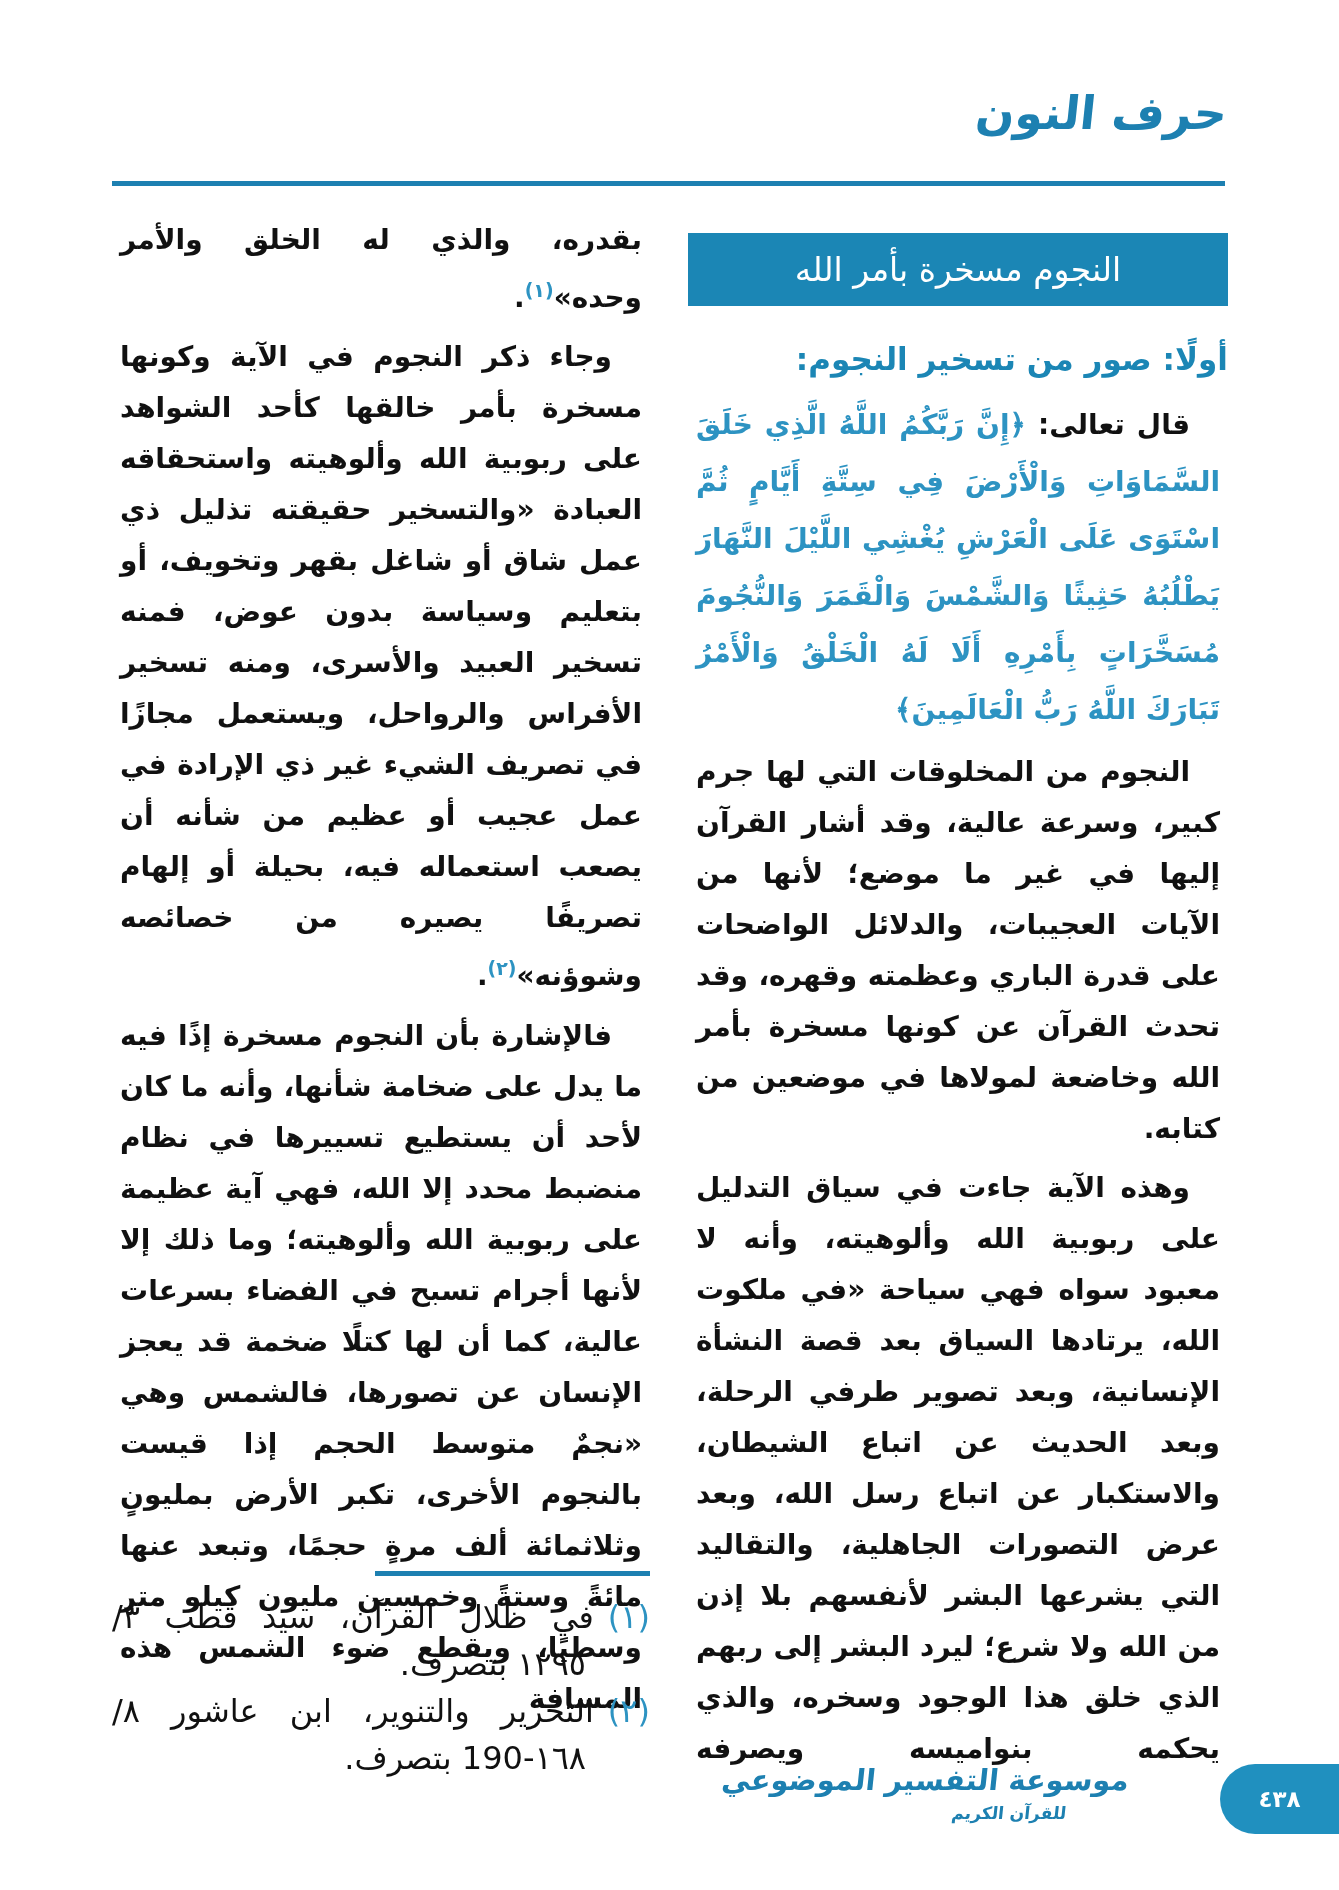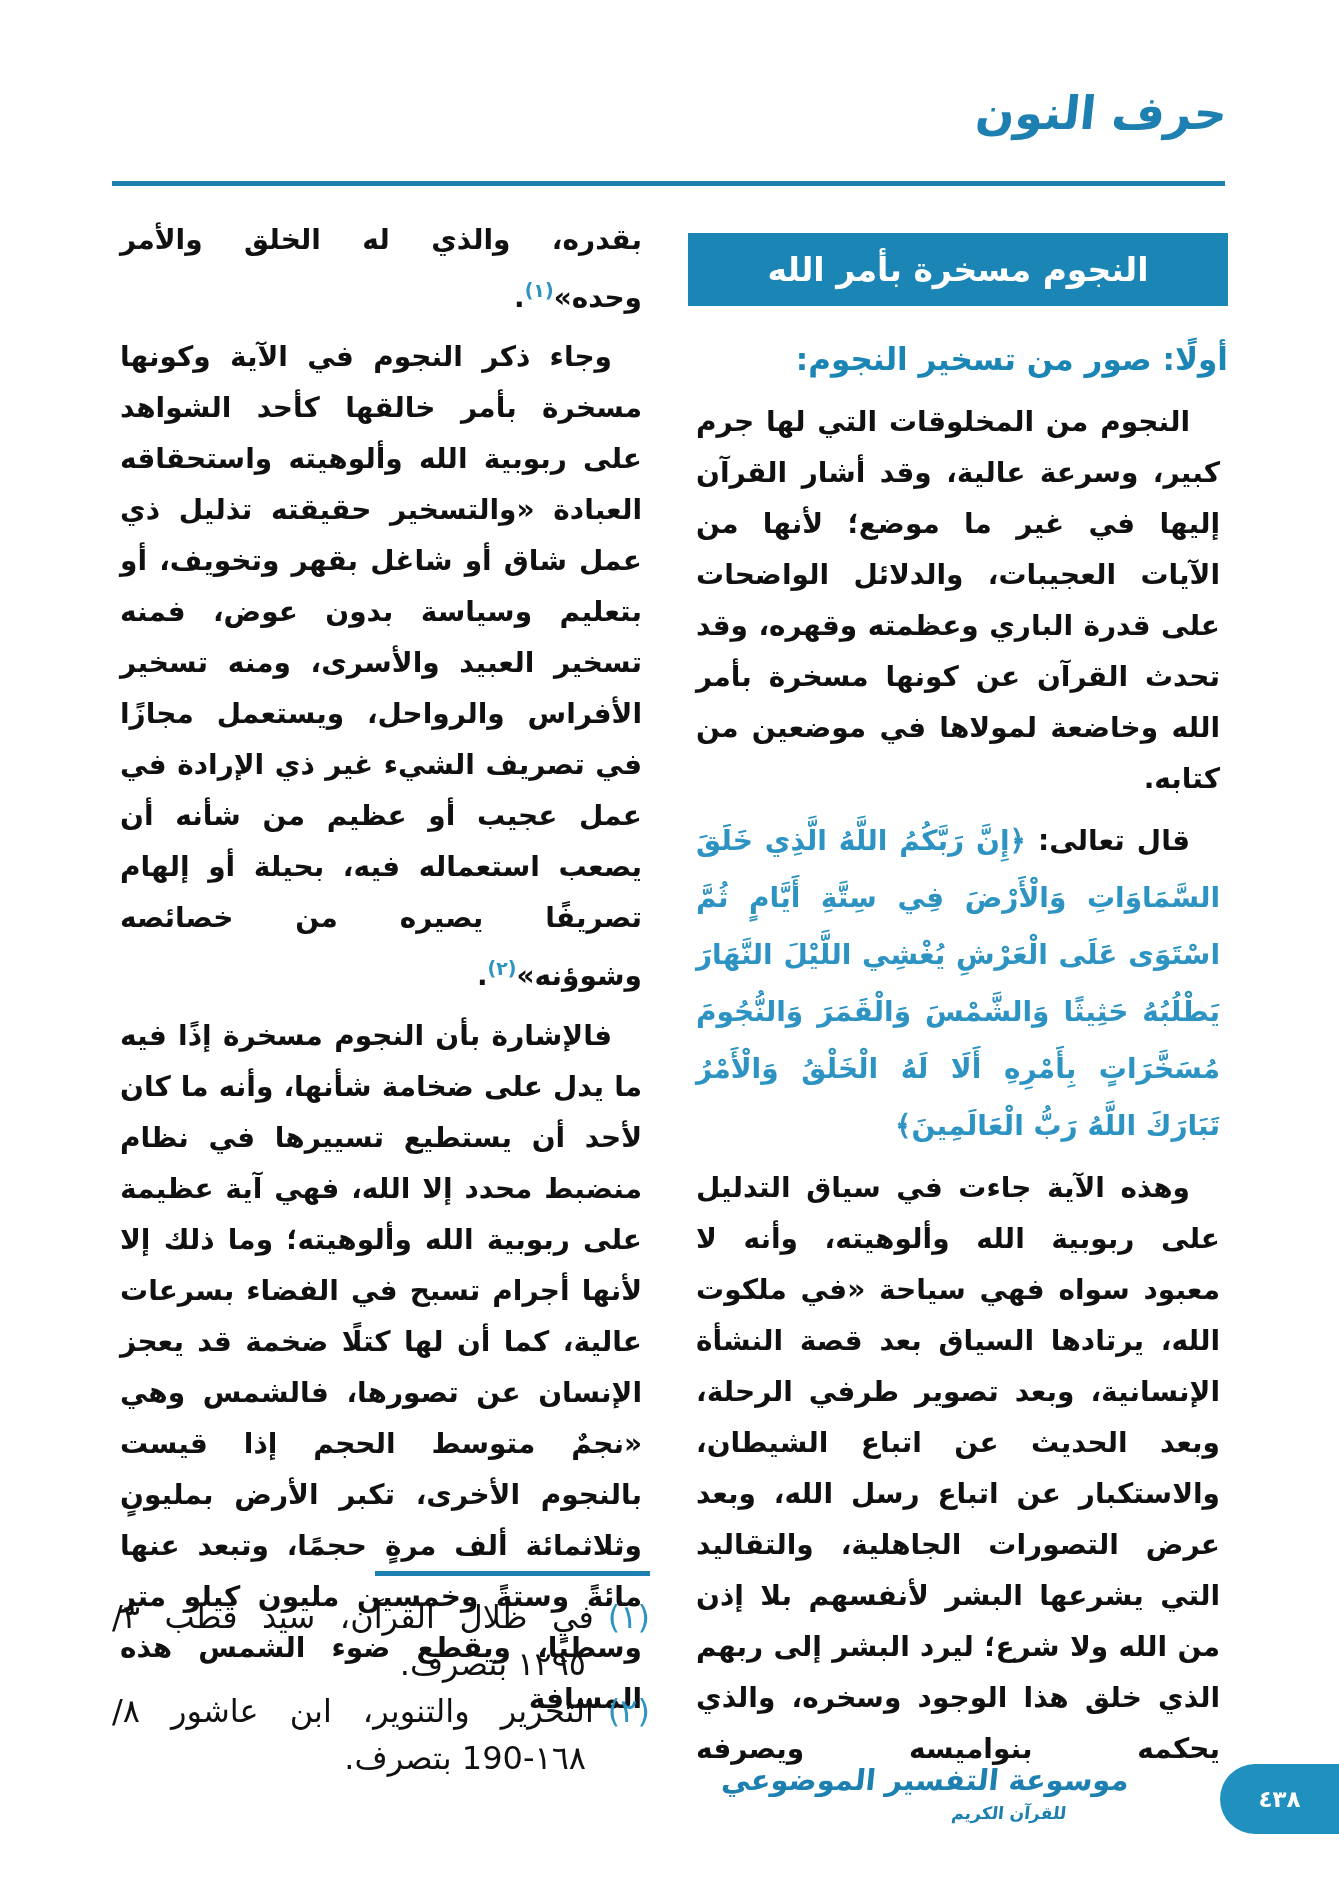--- a/index.html
+++ b/index.html
@@ -26,21 +26,21 @@
   .col{position:absolute;font-size:28px;font-weight:bold;color:#111;}
   .col-right{top:233px;right:111px;width:540px;}
   .col-left{top:206px;left:112px;width:538px;}
   .col p{margin:8px;text-align:justify;line-height:51px;}
   .indent{text-indent:30px;}
   .justify-last{text-align-last:justify;}
   
   .title-box{
     background:#1b86b5;color:#ffffff;
     height:73px;line-height:73px;text-align:center;
-    font-size:33px;font-weight:bold;
+    font-size:33px;font-weight:normal;
     margin-bottom:26px;
   }
   .subheading{
     color:#1b86b5;font-size:31px;font-weight:bold;
     line-height:54px;margin:0 0 10px 0;text-align:right;
   }
   
   .verse-para{line-height:57px !important;}
   .verse-text{color:#2d93c2;}
   .verse-ref{
@@ -91,23 +91,23 @@
 
 <div class="page">
 
   <div class="chapter-title">حرف النون</div>
   <div class="header-rule"></div>
 
   <div class="col col-right">
     <div class="title-box">النجوم مسخرة بأمر الله</div>
     <div class="subheading">أولًا: صور من تسخير النجوم:</div>
 
+    <p class="indent verse-para"><span>قال تعالى: </span><span class="verse-text">﴿إِنَّ رَبَّكُمُ اللَّهُ الَّذِي خَلَقَ السَّمَاوَاتِ وَالْأَرْضَ فِي سِتَّةِ أَيَّامٍ ثُمَّ اسْتَوَى عَلَى الْعَرْشِ يُغْشِي اللَّيْلَ النَّهَارَ يَطْلُبُهُ حَثِيثًا وَالشَّمْسَ وَالْقَمَرَ وَالنُّجُومَ مُسَخَّرَاتٍ بِأَمْرِهِ أَلَا لَهُ الْخَلْقُ وَالْأَمْرُ تَبَارَكَ اللَّهُ رَبُّ الْعَالَمِينَ﴾</span></p>
+
     <p class="indent"><span>النجوم من المخلوقات التي لها جرم كبير، وسرعة عالية، وقد أشار القرآن إليها في غير ما موضع؛ لأنها من الآيات العجيبات، والدلائل الواضحات على قدرة الباري وعظمته وقهره، وقد تحدث القرآن عن كونها مسخرة بأمر الله وخاضعة لمولاها في موضعين من كتابه.</span></p>
-
-    <p class="indent verse-para"><span>قال تعالى: </span><span class="verse-text">﴿إِنَّ رَبَّكُمُ اللَّهُ الَّذِي خَلَقَ السَّمَاوَاتِ وَالْأَرْضَ فِي سِتَّةِ أَيَّامٍ ثُمَّ اسْتَوَى عَلَى الْعَرْشِ يُغْشِي اللَّيْلَ النَّهَارَ يَطْلُبُهُ حَثِيثًا وَالشَّمْسَ وَالْقَمَرَ وَالنُّجُومَ مُسَخَّرَاتٍ بِأَمْرِهِ أَلَا لَهُ الْخَلْقُ وَالْأَمْرُ تَبَارَكَ اللَّهُ رَبُّ الْعَالَمِينَ﴾</span></p>
 
 
     <p class="indent justify-last"><span>وهذه الآية جاءت في سياق التدليل على ربوبية الله وألوهيته، وأنه لا معبود سواه فهي سياحة «في ملكوت الله، يرتادها السياق بعد قصة النشأة الإنسانية، وبعد تصوير طرفي الرحلة، وبعد الحديث عن اتباع الشيطان، والاستكبار عن اتباع رسل الله، وبعد عرض التصورات الجاهلية، والتقاليد التي يشرعها البشر لأنفسهم بلا إذن من الله ولا شرع؛ ليرد البشر إلى ربهم الذي خلق هذا الوجود وسخره، والذي يحكمه بنواميسه ويصرفه</span></p>
   </div>
 
   <div class="col col-left">
     <p><span>بقدره، والذي له الخلق والأمر وحده»</span><span class="fn-sup">(١)</span><span>.</span></p>
 
     <p class="indent"><span>وجاء ذكر النجوم في الآية وكونها مسخرة بأمر خالقها كأحد الشواهد على ربوبية الله وألوهيته واستحقاقه العبادة «والتسخير حقيقته تذليل ذي عمل شاق أو شاغل بقهر وتخويف، أو بتعليم وسياسة بدون عوض، فمنه تسخير العبيد والأسرى، ومنه تسخير الأفراس والرواحل، ويستعمل مجازًا في تصريف الشيء غير ذي الإرادة في عمل عجيب أو عظيم من شأنه أن يصعب استعماله فيه، بحيلة أو إلهام تصريفًا يصيره من خصائصه وشوؤنه»</span><span class="fn-sup">(٢)</span><span>.</span></p>
 

